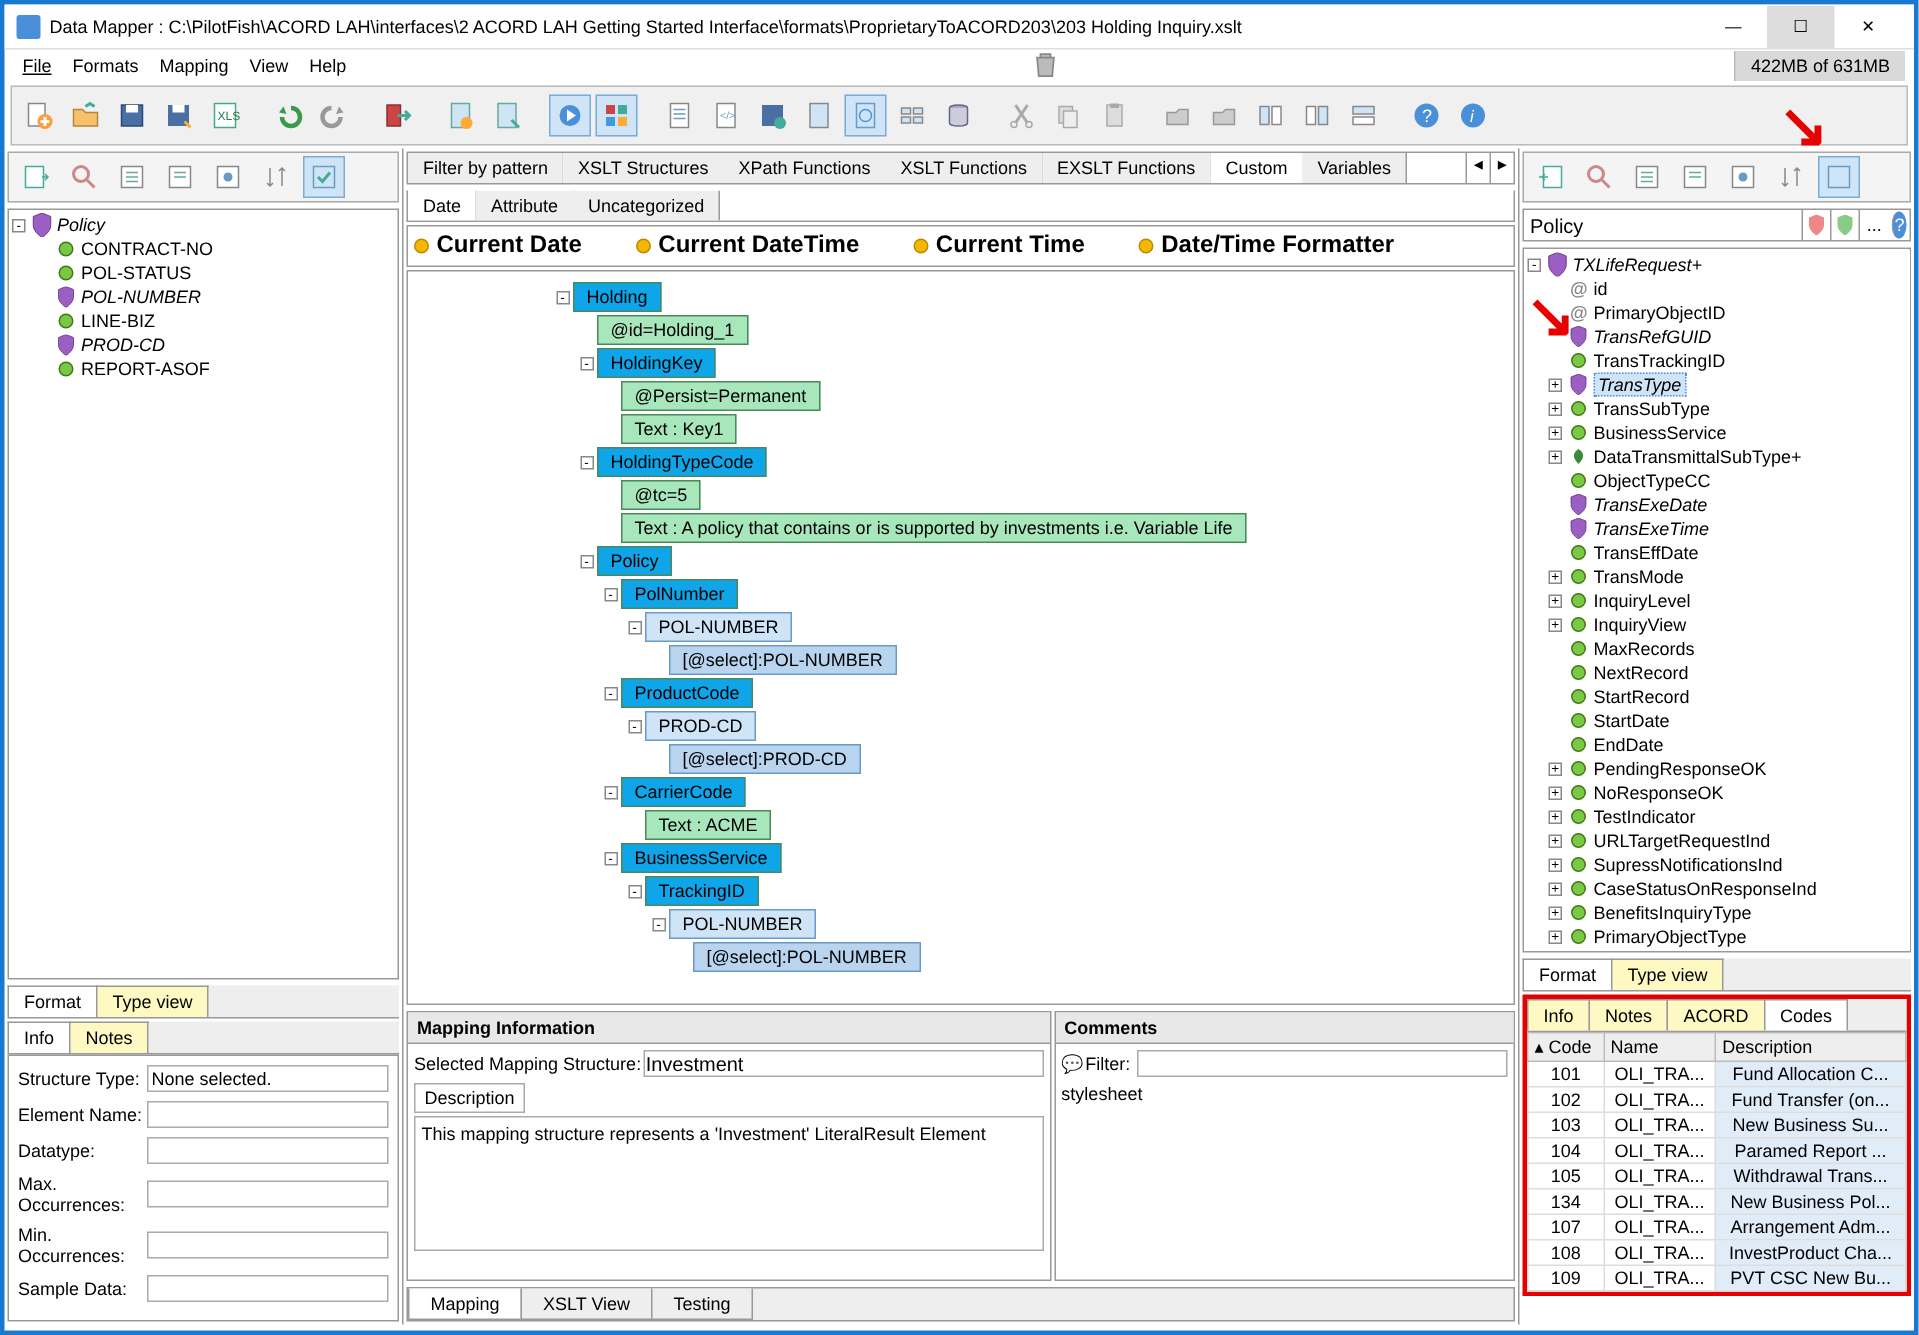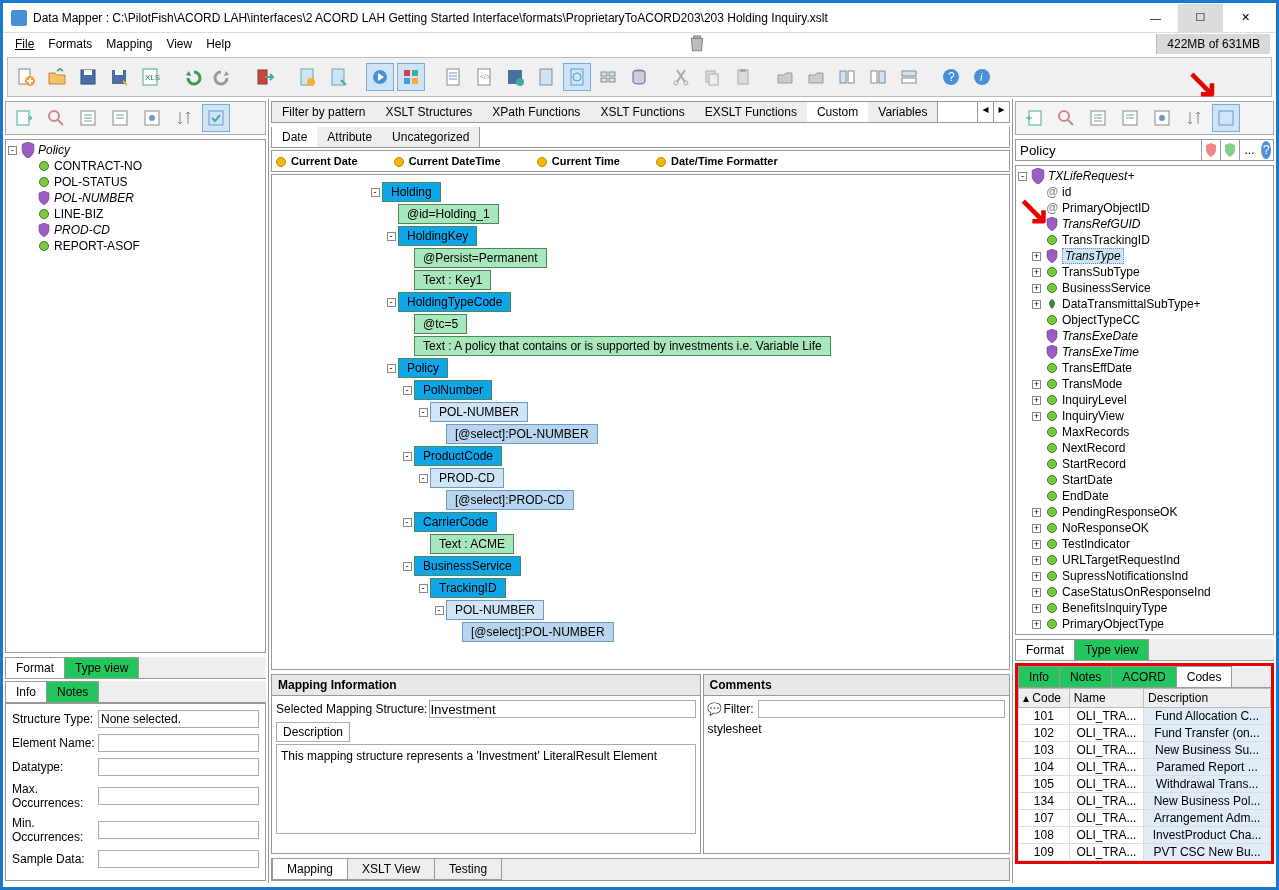--- a/index.html
+++ b/index.html
@@ -24,32 +24,32 @@
 .subtool { height: 34px; border:1px solid #aaa; margin:2px; display:flex; align-items:center; gap:4px; padding:0 4px; background:#f4f4f4;}
 .tree-area { flex:1; border:1px solid #999; margin:2px; overflow:auto; background:#fff; padding:2px;}
 .tree-node { display:flex; align-items:center; height:16px; font-size:12px; }
 .tree-node .exp { width:9px; height:9px; border:1px solid #888; margin-right:4px; font-size:9px; line-height:7px; text-align:center; background:#fff; cursor:pointer;}
 .tree-node .noexp { width:13px; }
 .tree-node .ico { width:14px; height:14px; display:inline-flex; align-items:center; justify-content:center; margin-right:3px;}
 .tree-node .lbl { white-space:nowrap; }
 .tree-node .lbl.ital { font-style:italic; }
 .tree-node .lbl.sel { background:#cfe4f7; border:1px dotted #5a8fd0; padding:0 2px;}
 .tabs { display:flex; border-bottom:1px solid #999; margin:2px 2px 0 2px; background:#eee;}
-.tab { padding:3px 10px; border:1px solid #999; border-bottom:none; background:#22c55e; margin-right:-1px; font-size:12px; cursor:pointer;}
+.tab { padding:3px 10px; border:1px solid #999; border-bottom:none; background:#fef9c3; margin-right:-1px; font-size:12px; cursor:pointer;}
 .tab.active { background:#fff; }
 .info-panel { border:1px solid #999; margin:0 2px 2px 2px; padding:6px; font-size:12px;}
 .info-row { display:flex; align-items:center; margin-bottom:6px;}
 .info-row label { width:112px; }
 .info-row input { flex:1; border:1px solid #aaa; height:18px; padding:0 2px; font-size:12px;}
 .center-tabs { display:flex; border:1px solid #999; margin:2px; background:#fff; overflow:hidden;}
 .center-tabs .tab { border-top:none; border-left:none; border-right:1px solid #999; border-bottom:none; background:#eee; white-space:nowrap;}
 .center-tabs .tab.active { background:#fff;}
 .center-tabs .scroll { margin-left:auto; display:flex;}
 .center-tabs .scroll div { width:16px; text-align:center; border-left:1px solid #999;}
-.opt-row { border:1px solid #999; margin:0 2px; padding:4px; display:flex; gap:36px; font-size:11px; background:#fff;}
+.opt-row { border:1px solid #999; margin:0 2px; padding:4px; display:flex; gap:36px; font-size:16px; background:#fff;}
 .opt-row .bullet { width:10px;height:10px;border-radius:50%;background:#f5b800;display:inline-block;margin-right:5px;vertical-align:middle;border:1px solid #c08800;}
 .map-canvas { flex:1; border:1px solid #999; margin:2px; overflow:auto; background:#fff; padding:6px; position:relative;}
 .mnode { display:inline-block; padding:2px 8px; border:1px solid #4a8a5a; font-size:12px; margin:1px 0;}
 .mnode.green { background:#0ea5e9; }
 .mnode.green2 { background:#a8e6bc;}
 .mnode.blue { background:#cfe4f7; border-color:#6a9ac8;}
 .mnode.blue2 { background:#b8d4ef; border-color:#6a9ac8;}
 .mrow { display:flex; align-items:center;}
 .mrow .conn { width:14px; height:14px; display:flex; align-items:center; justify-content:center;}
 .mrow .conn .h { width:9px;height:9px;border:1px solid #888;font-size:9px;line-height:7px;text-align:center;background:#fff;}

